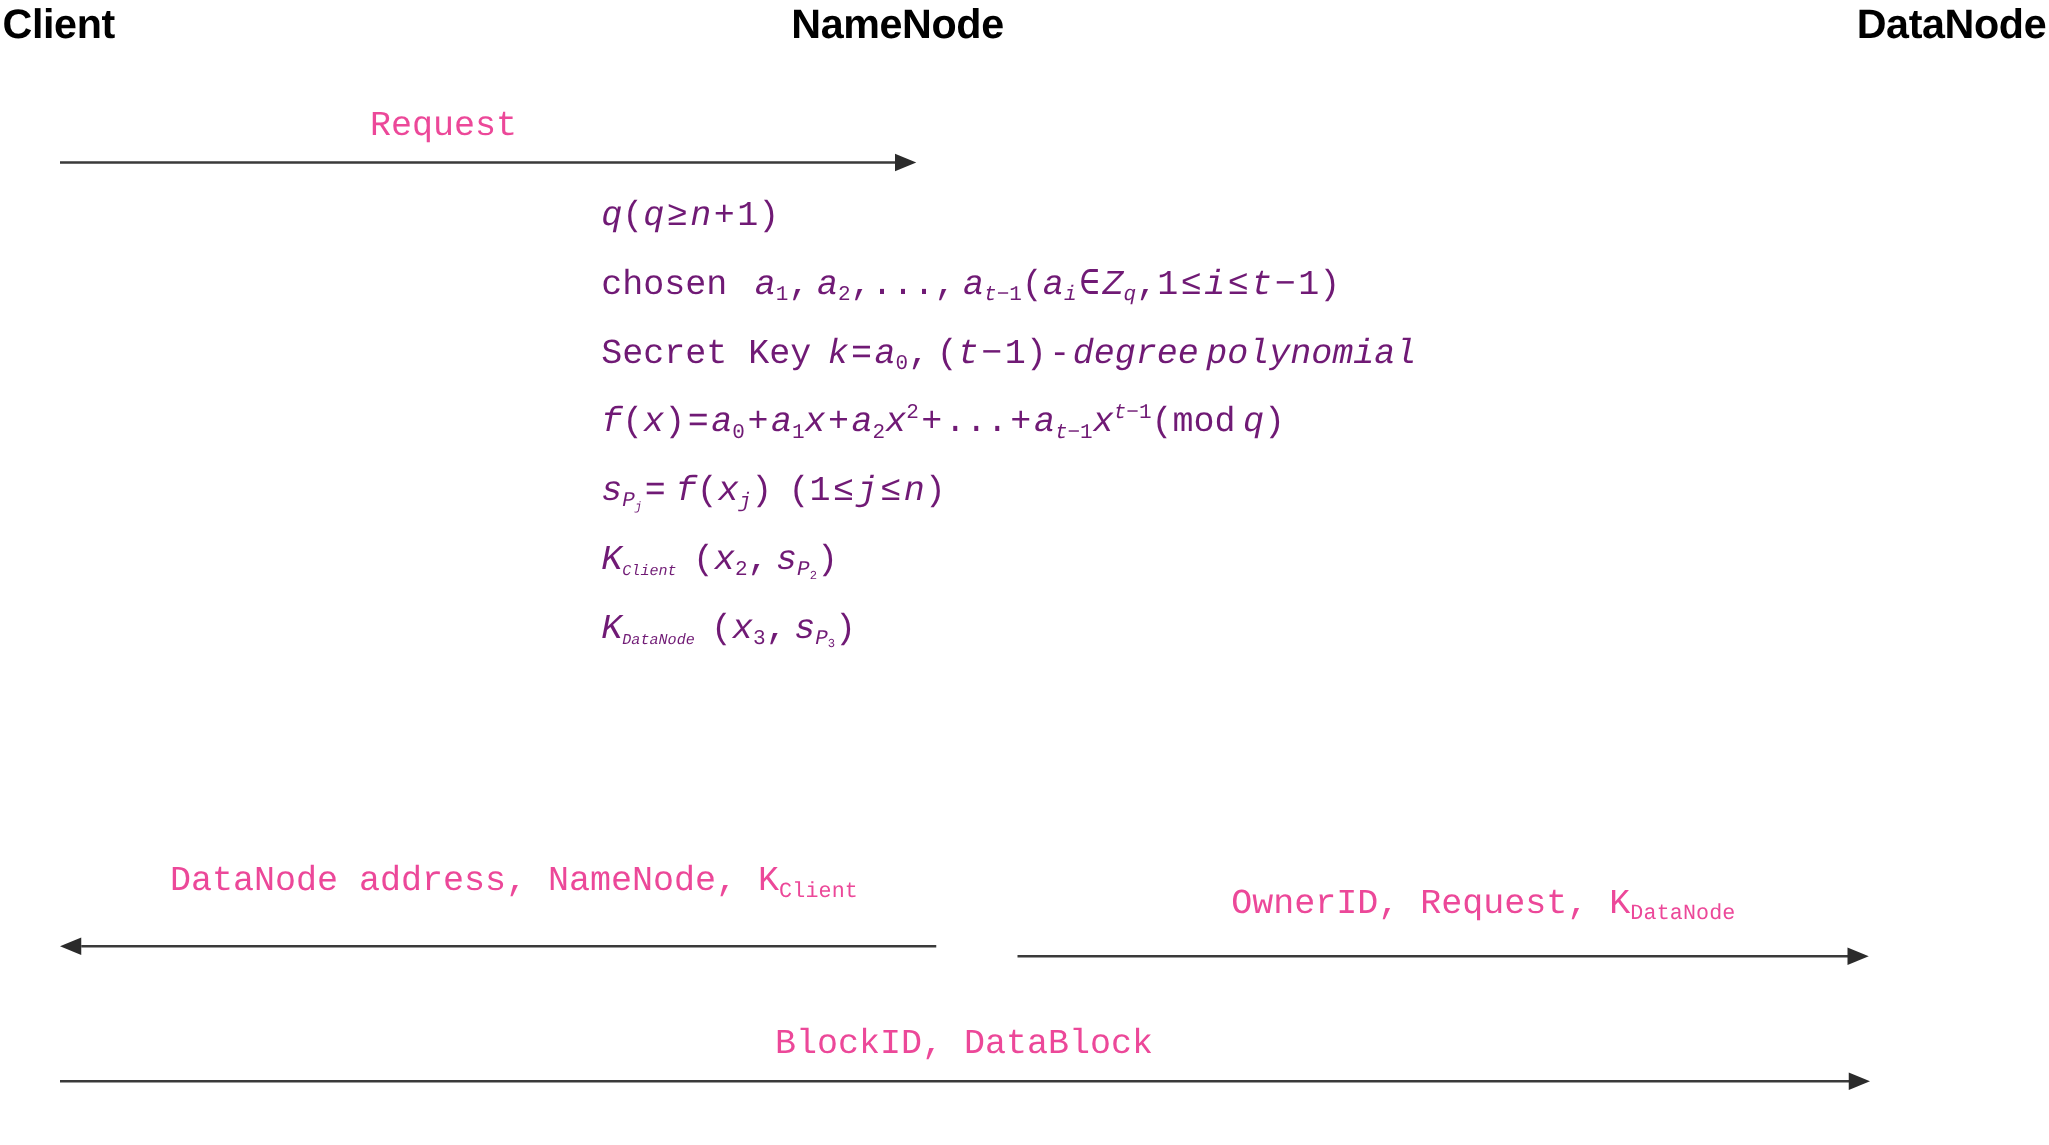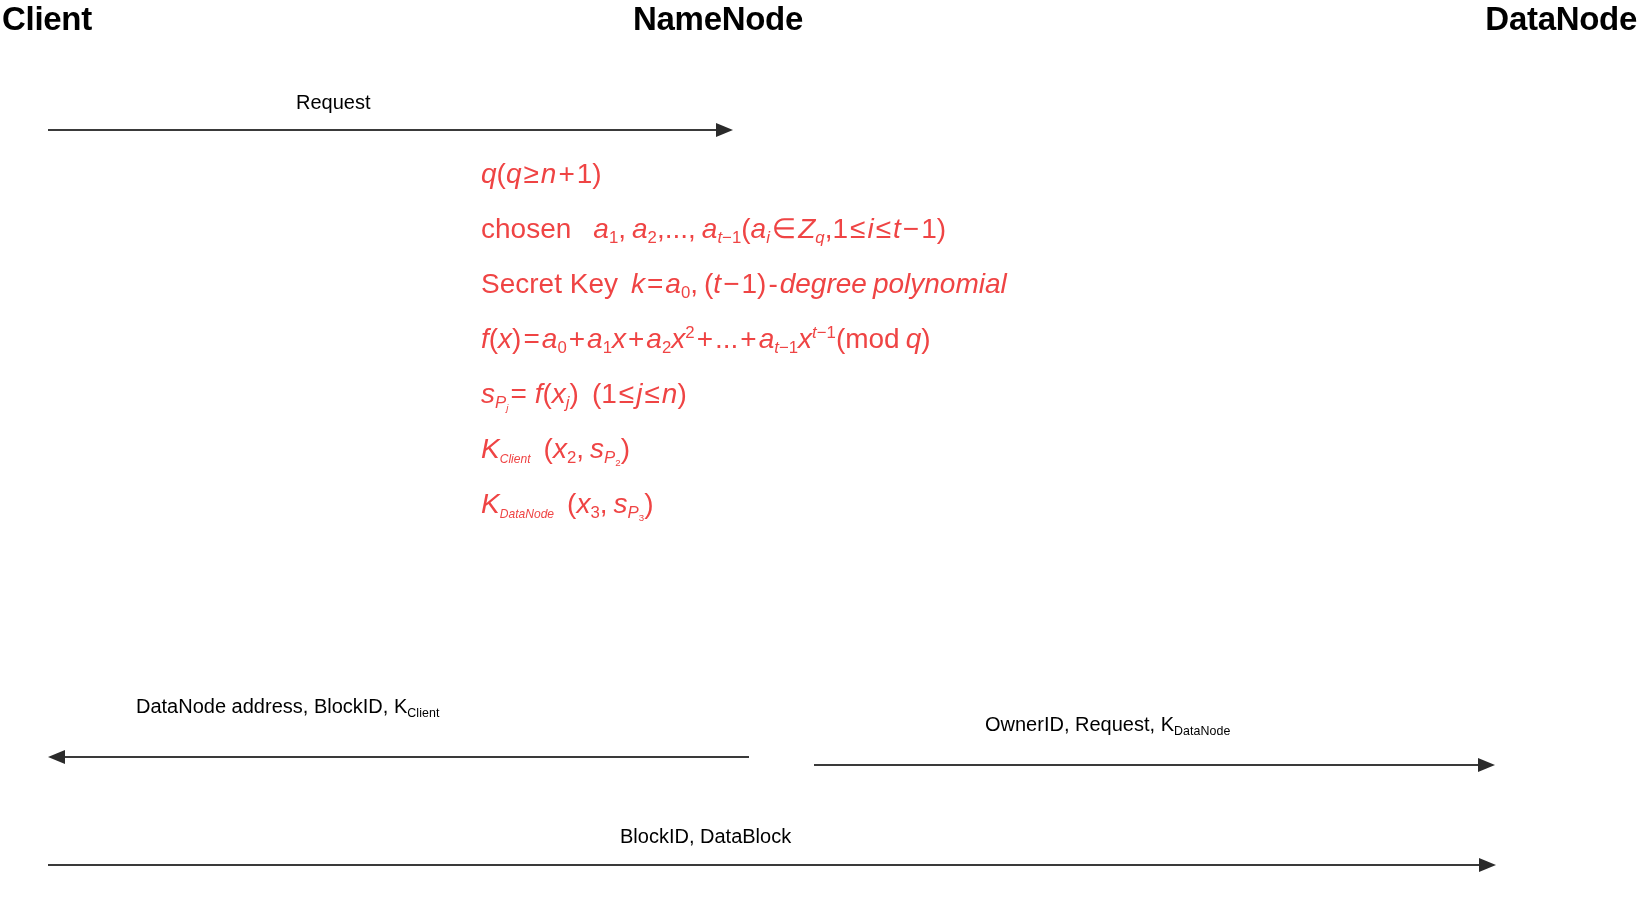--- a/index.html
+++ b/index.html
@@ -53,46 +53,46 @@
   }
   .arrow-head.left {
     border-top: 7px solid transparent;
     border-bottom: 7px solid transparent;
     border-right: 17px solid #2b2b2b;
   }
 
   
   .arrow-label {
     position: absolute;
-    font-family: Liberation Sans, sans-serif;
-    font-size: 20px;
+    font-family: Liberation Mono, monospace;
+    font-size: 28px;
     line-height: 32px;
     white-space: nowrap;
-    color: #000000;
+    color: #ec4899;
   }
   .arrow-label .sub {
     font-size: 0.62em;
     vertical-align: -0.30em;
     letter-spacing: 0.1px;
   }
 
   
   #math-block {
     position: absolute;
     left: 481px;
     top: 146px;
     width: 760px;
   }
   .math-line {
-    font-family: Liberation Sans, sans-serif;
+    font-family: Liberation Mono, monospace;
     font-size: 28px;
     line-height: 55px;
     height: 55px;
     white-space: nowrap;
-    color: #ef4444;
+    color: #701a75;
   }
   .mi   { font-style: italic; }
   .mup  { font-style: normal; }
   .msmall-it { font-style: italic; font-size: 0.72em; }
   .op   { font-style: normal; padding: 0 2px; }
   sub {
     font-size: 0.60em;
     line-height: 0;
     vertical-align: -0.32em;
   }
@@ -151,21 +151,21 @@
     <div class="math-line">
       <span class="mi">K</span><sub><span class="msmall-it">Client</span></sub><span class="gap-md"></span><span class="mup">(</span><span class="mi">x</span><sub>2</sub><span class="mup">,</span><span class="gap-sm"></span><span class="mi">s</span><sub><span class="mi">P</span><span class="nested-sub">2</span></sub><span class="mup">)</span>
     </div>
 
     <div class="math-line">
       <span class="mi">K</span><sub><span class="msmall-it">DataNode</span></sub><span class="gap-md"></span><span class="mup">(</span><span class="mi">x</span><sub>3</sub><span class="mup">,</span><span class="gap-sm"></span><span class="mi">s</span><sub><span class="mi">P</span><span class="nested-sub">3</span></sub><span class="mup">)</span>
     </div>
   </div>
 
   <div class="arrow-label" style="left:136px; top:690px;">
-    <span>DataNode  address, BlockID, K</span><span class="sub">Client</span>
+    <span>DataNode  address, NameNode, K</span><span class="sub">Client</span>
   </div>
   <div class="arrow-line" style="left:65px; top:756px; width:684px;"></div>
   <div class="arrow-head left" style="left:48px; top:750px;"></div>
 
   <div class="arrow-label" style="left:985px; top:708px;">
     <span>OwnerID,  Request,  K</span><span class="sub">DataNode</span>
   </div>
   <div class="arrow-line" style="left:814px; top:764px; width:665px;"></div>
   <div class="arrow-head right" style="left:1478px; top:758px;"></div>
 

